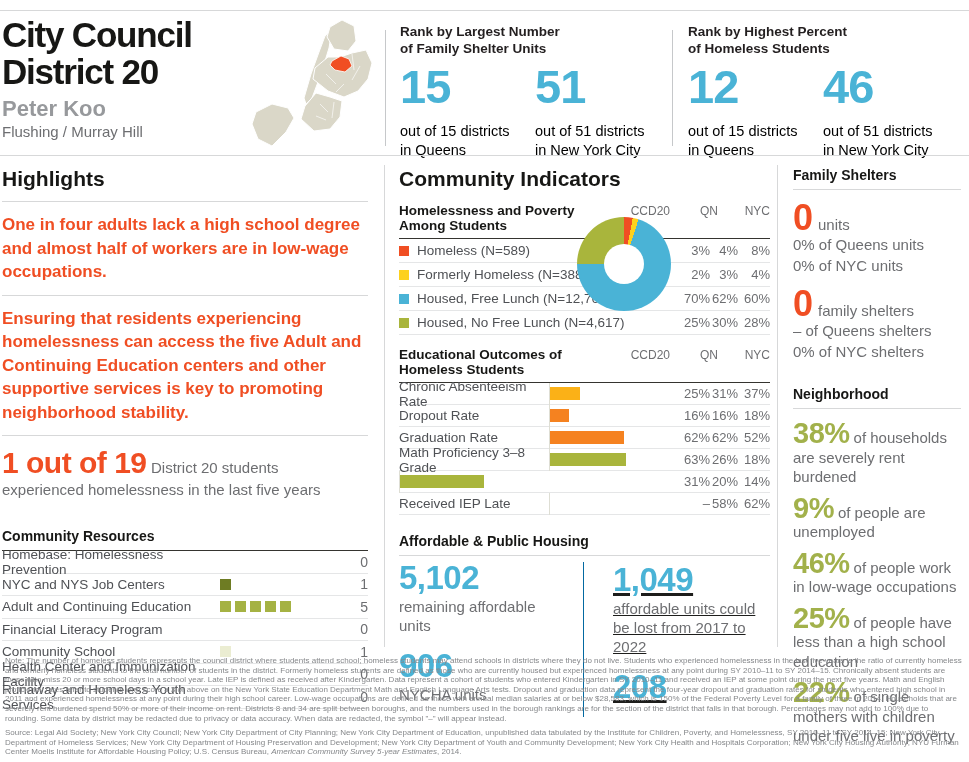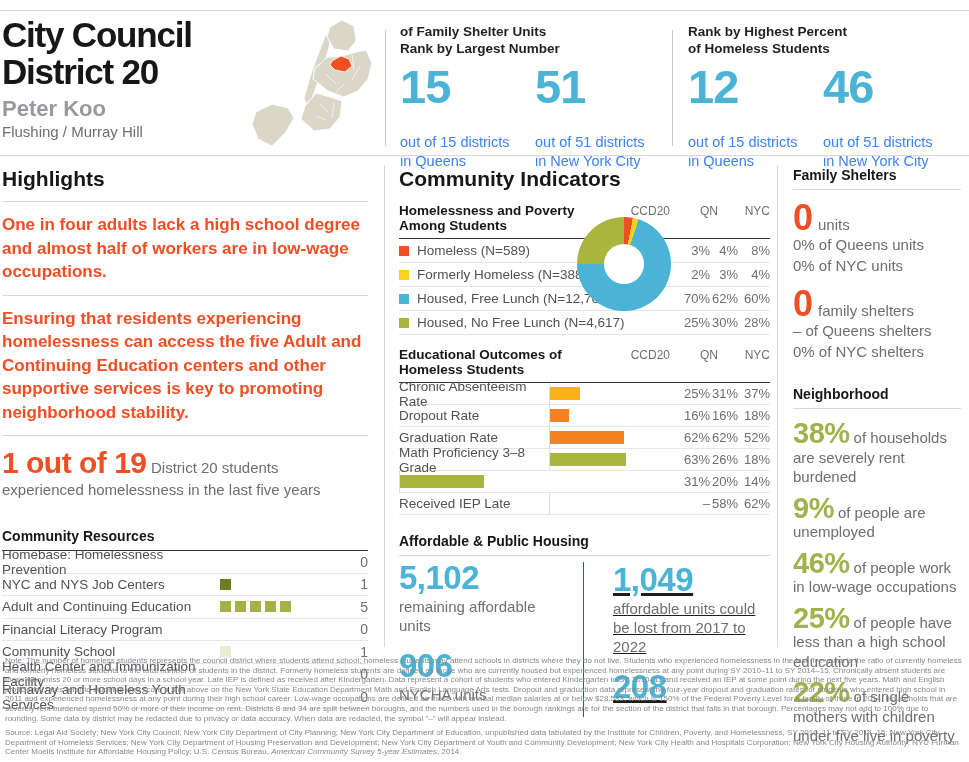--- a/index.html
+++ b/index.html
@@ -14,21 +14,21 @@
          font-weight:700;letter-spacing:-1.2px;color:#171715;}
   .member{position:absolute;left:2px;top:96px;font-size:22px;font-weight:700;color:#97999c;}
   .nbhd{position:absolute;left:2px;top:123px;font-size:15px;color:#6d6e71;}
   .map{position:absolute;left:248px;top:14px;}
 
   .rank{position:absolute;top:24px;width:270px;}
   .rank-title{font-size:13.5px;line-height:16.5px;font-weight:700;color:#231f20;}
   .rank-stats{display:flex;margin-top:5px;}
   .rank-stat{width:140px;}
   .rank-value{font-size:47px;line-height:50px;font-weight:700;color:#4ab3d6;letter-spacing:-1px;}
-  .rank-cap{margin-top:21px;font-size:14.5px;line-height:18.5px;color:#3b82f6;}
+  .rank-cap{margin-top:10px;font-size:14.5px;line-height:18.5px;color:#000000;}
 
   
   .col-left{position:absolute;left:2px;top:167px;width:366px;}
   .h2{font-size:21px;font-weight:700;color:#171715;}
   .sep{height:1px;background:#d7d8d9;margin:10px 0;}
   .hl-para{font-size:17px;line-height:23.5px;font-weight:700;color:#f04e23;margin:11px 0;}
   .bigstat{margin-top:10px;width:356px;}
   .big-num{font-size:30px;font-weight:700;color:#f04e23;letter-spacing:-0.5px;}
   .big-rest{font-size:15px;line-height:20px;color:#6d6e71;}
   .cr{margin-top:28px;}
@@ -108,22 +108,22 @@
       <path d="M92,44 L96,58 M104,40 L106,56 M112,52 L104,66 M96,70 L88,78 M78,60 L88,70 M72,90 L80,98 M86,88 L84,104 M68,102 L78,106" fill="none"></path>
     </g>
     <path fill="#f04e23" stroke="#ffffff" stroke-width="0.8" d="M84,47 L93,42 L101,45 L104,52 L97,58 L87,56 L82,51 Z"></path>
   </svg>
 
   <div class="vline" style="left:385px;top:30px;height:116px;"></div>
   <div class="vline" style="left:672px;top:30px;height:116px;"></div>
 
   <div class="rank" style="left:400px;">
     <div class="rank-title">
+      <div>Rank by Largest Number</div>
       <div>of Family Shelter Units</div>
-      <div>Rank by Largest Number</div>
     </div>
     <div class="rank-stats">
       <div class="rank-stat">
         <div class="rank-value">15</div>
         <div class="rank-cap">
           <div>out of 15 districts</div>
           <div>in Queens</div>
         </div>
       </div>
       <div class="rank-stat">

